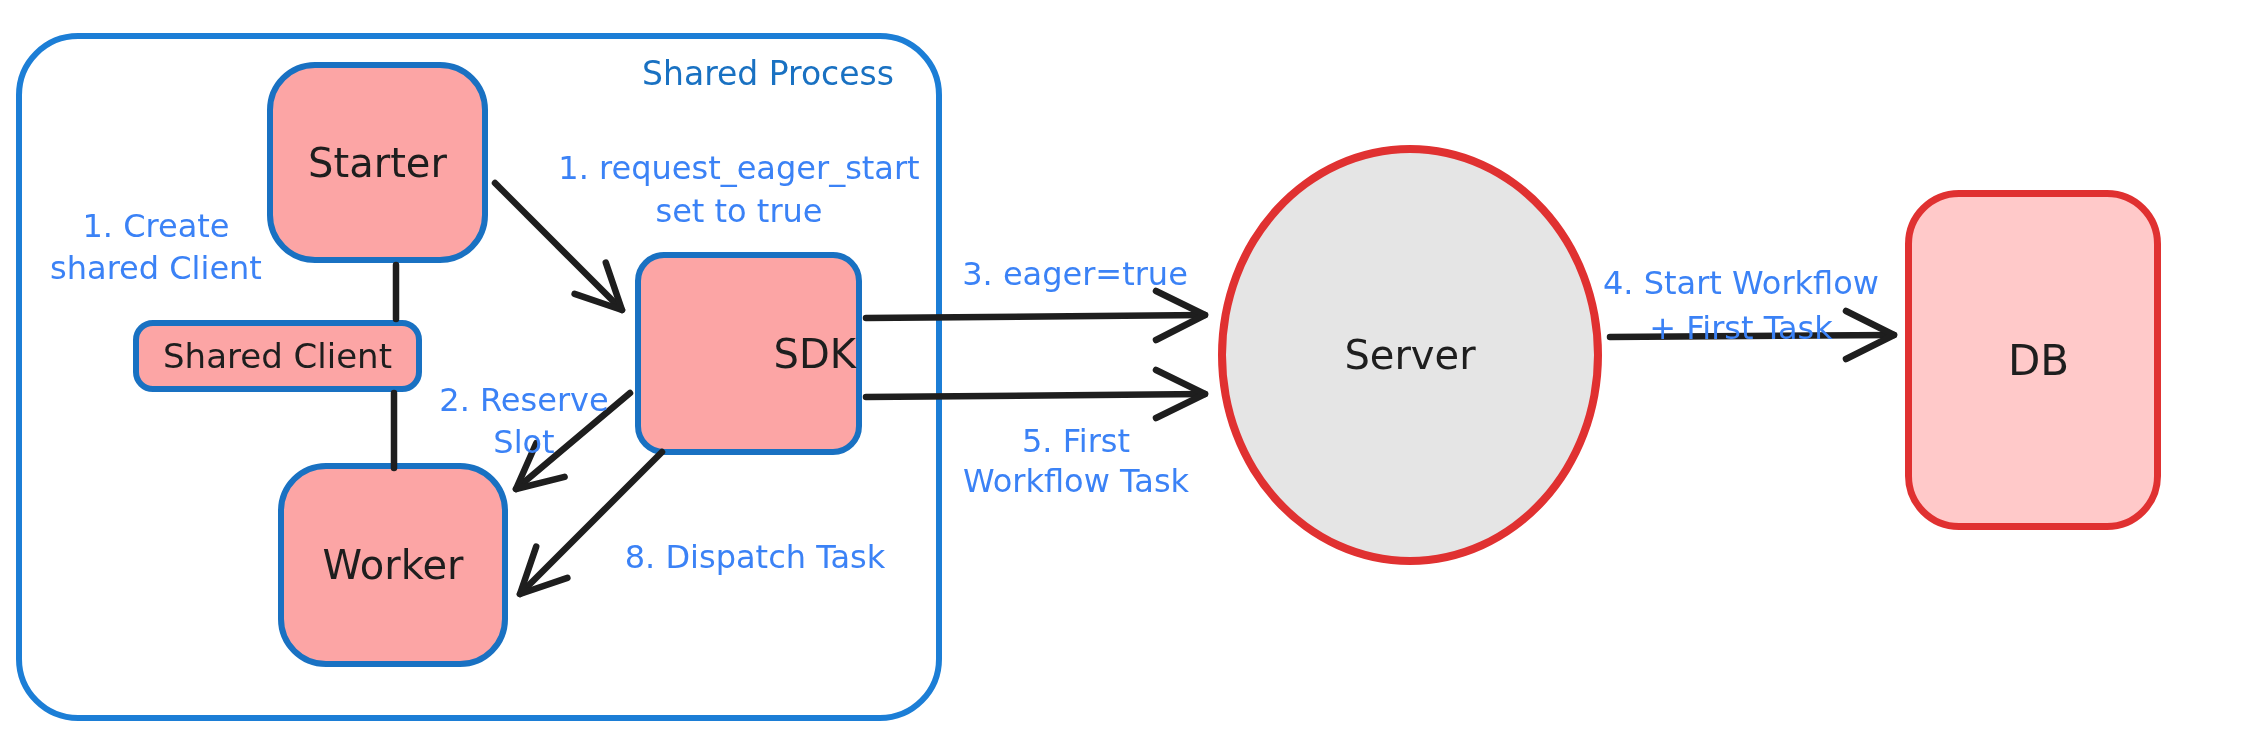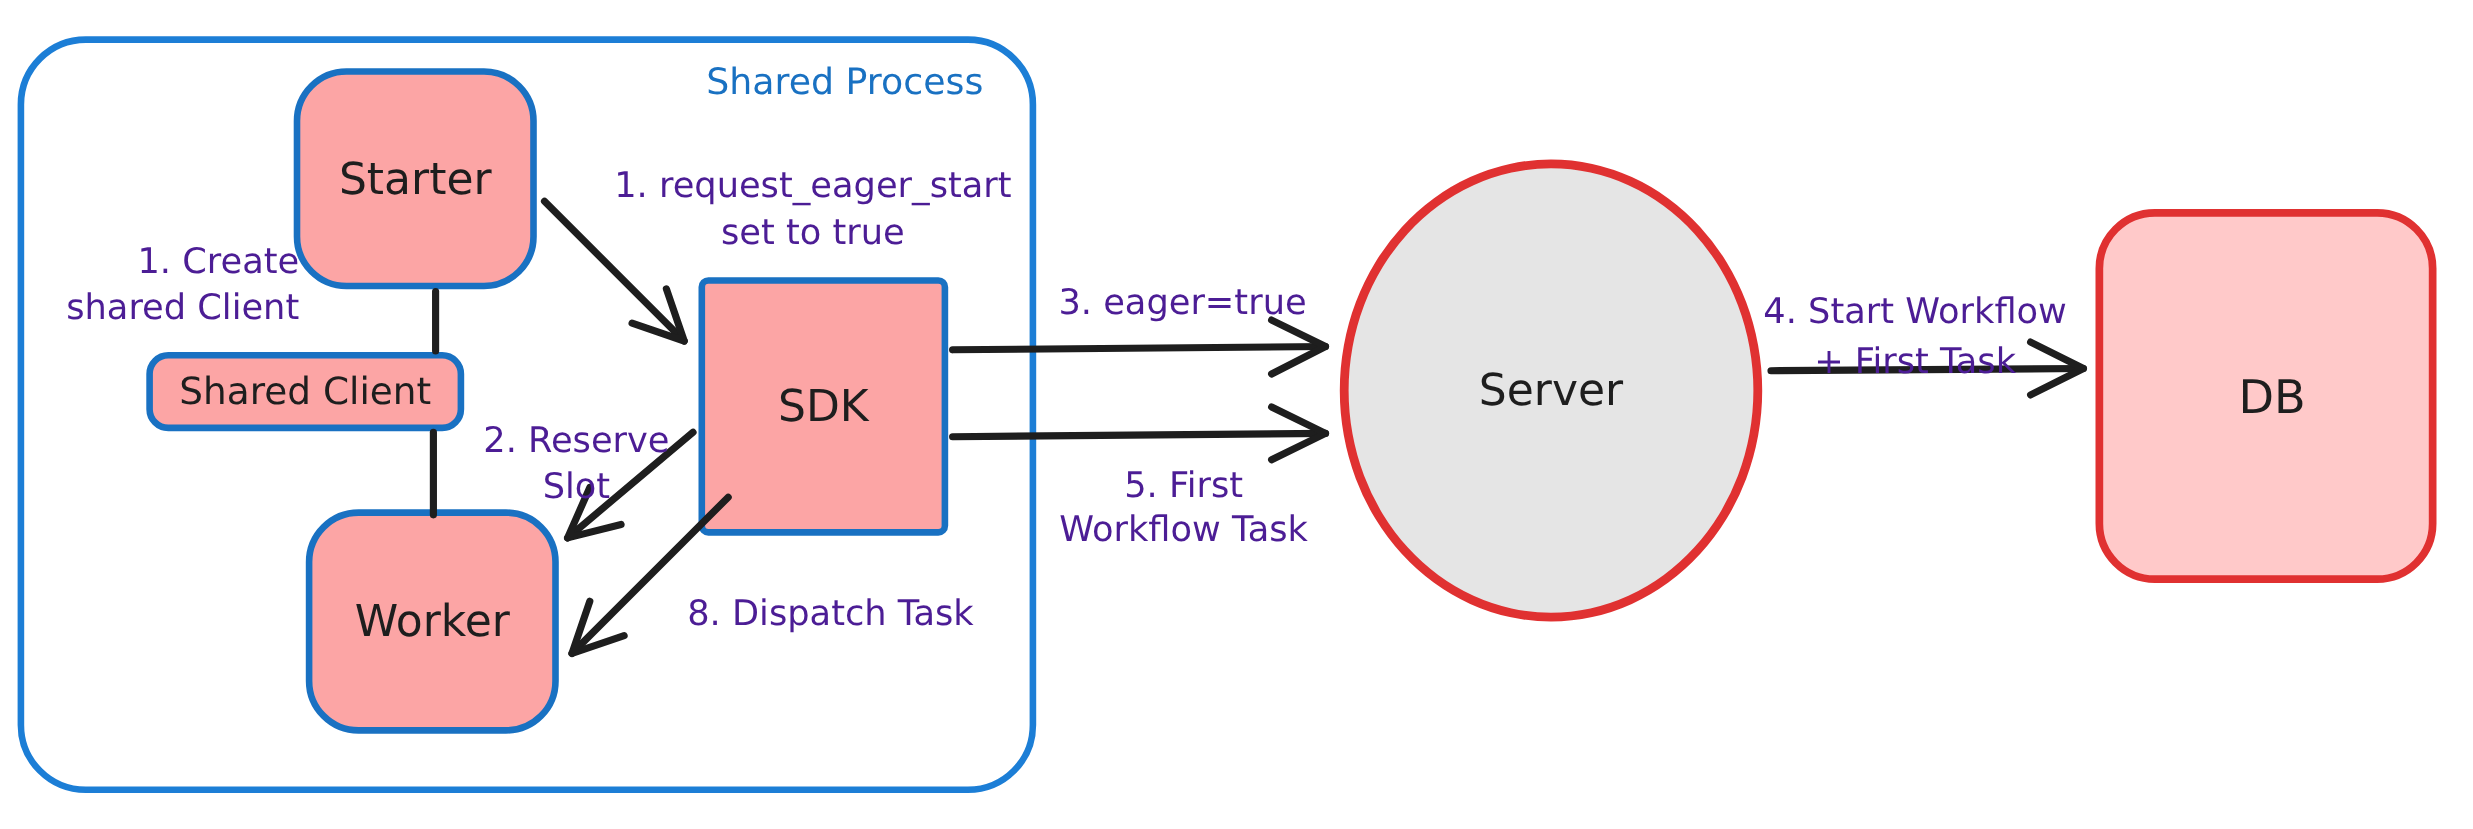--- a/index.html
+++ b/index.html
@@ -42,63 +42,63 @@
     border: 6px solid #1971c2;
     display: flex;
     align-items: center;
     justify-content: center;
     z-index: 2;
     font-size: 40px;
   }
   .node-starter { left: 267px; top: 62px;  width: 221px; height: 201px; border-radius: 48px; }
   .node-shared-client { left: 133px; top: 320px; width: 289px; height: 72px; border-radius: 20px; font-size: 34px; }
   .node-worker { left: 278px; top: 463px; width: 230px; height: 204px; border-radius: 48px; }
-  .node-sdk { left: 635px; top: 252px; width: 227px; height: 235px; border-radius: 9px; }
+  .node-sdk { left: 635px; top: 252px; width: 227px; height: 203px; border-radius: 29px; justify-content: flex-end; }
 
   .node-server {
     position: absolute;
     left: 1218px; top: 145px;
     width: 384px; height: 420px;
     box-sizing: border-box;
     background: #e5e5e5;
     border: 8px solid #e03131;
     border-radius: 50%;
     display: flex;
     align-items: center;
     justify-content: center;
     z-index: 2;
     font-size: 40px;
   }
   .node-db {
     position: absolute;
     left: 1905px; top: 190px;
-    width: 310px; height: 340px;
+    width: 256px; height: 340px;
     box-sizing: border-box;
     background: #ffc9c9;
     border: 7px solid #e03131;
     border-radius: 54px;
     display: flex;
     align-items: center;
     justify-content: center;
     z-index: 2;
     font-size: 42px;
     padding-left: 11px;
   }
 
   
   .note {
     position: absolute;
     text-align: center;
     font-size: 32px;
     line-height: 43px;
     white-space: nowrap;
     z-index: 4;
-    color: #4c1d95;
-  }
-  .note-create { left: 40px;  top: 216px; width: 232px; line-height: 42px; text-align: right; }
+    color: #3b82f6;
+  }
+  .note-create { left: 40px;  top: 205px; width: 232px; line-height: 42px; }
   .note-eager-start { left: 538px; top: 147px; width: 402px; }
   .note-reserve { left: 404px; top: 379px; width: 240px; line-height: 42px; }
   .note-eager-true { left: 950px; top: 253px; width: 250px; }
   .note-first-task { left: 947px; top: 421px; width: 258px; line-height: 40px; }
   .note-dispatch { left: 605px; top: 536px; width: 300px; }
   .note-start-workflow { left: 1585px; top: 233px; width: 312px; line-height: 45px; margin-top: 28px; }
 
   
   svg.arrows {
     position: absolute;

